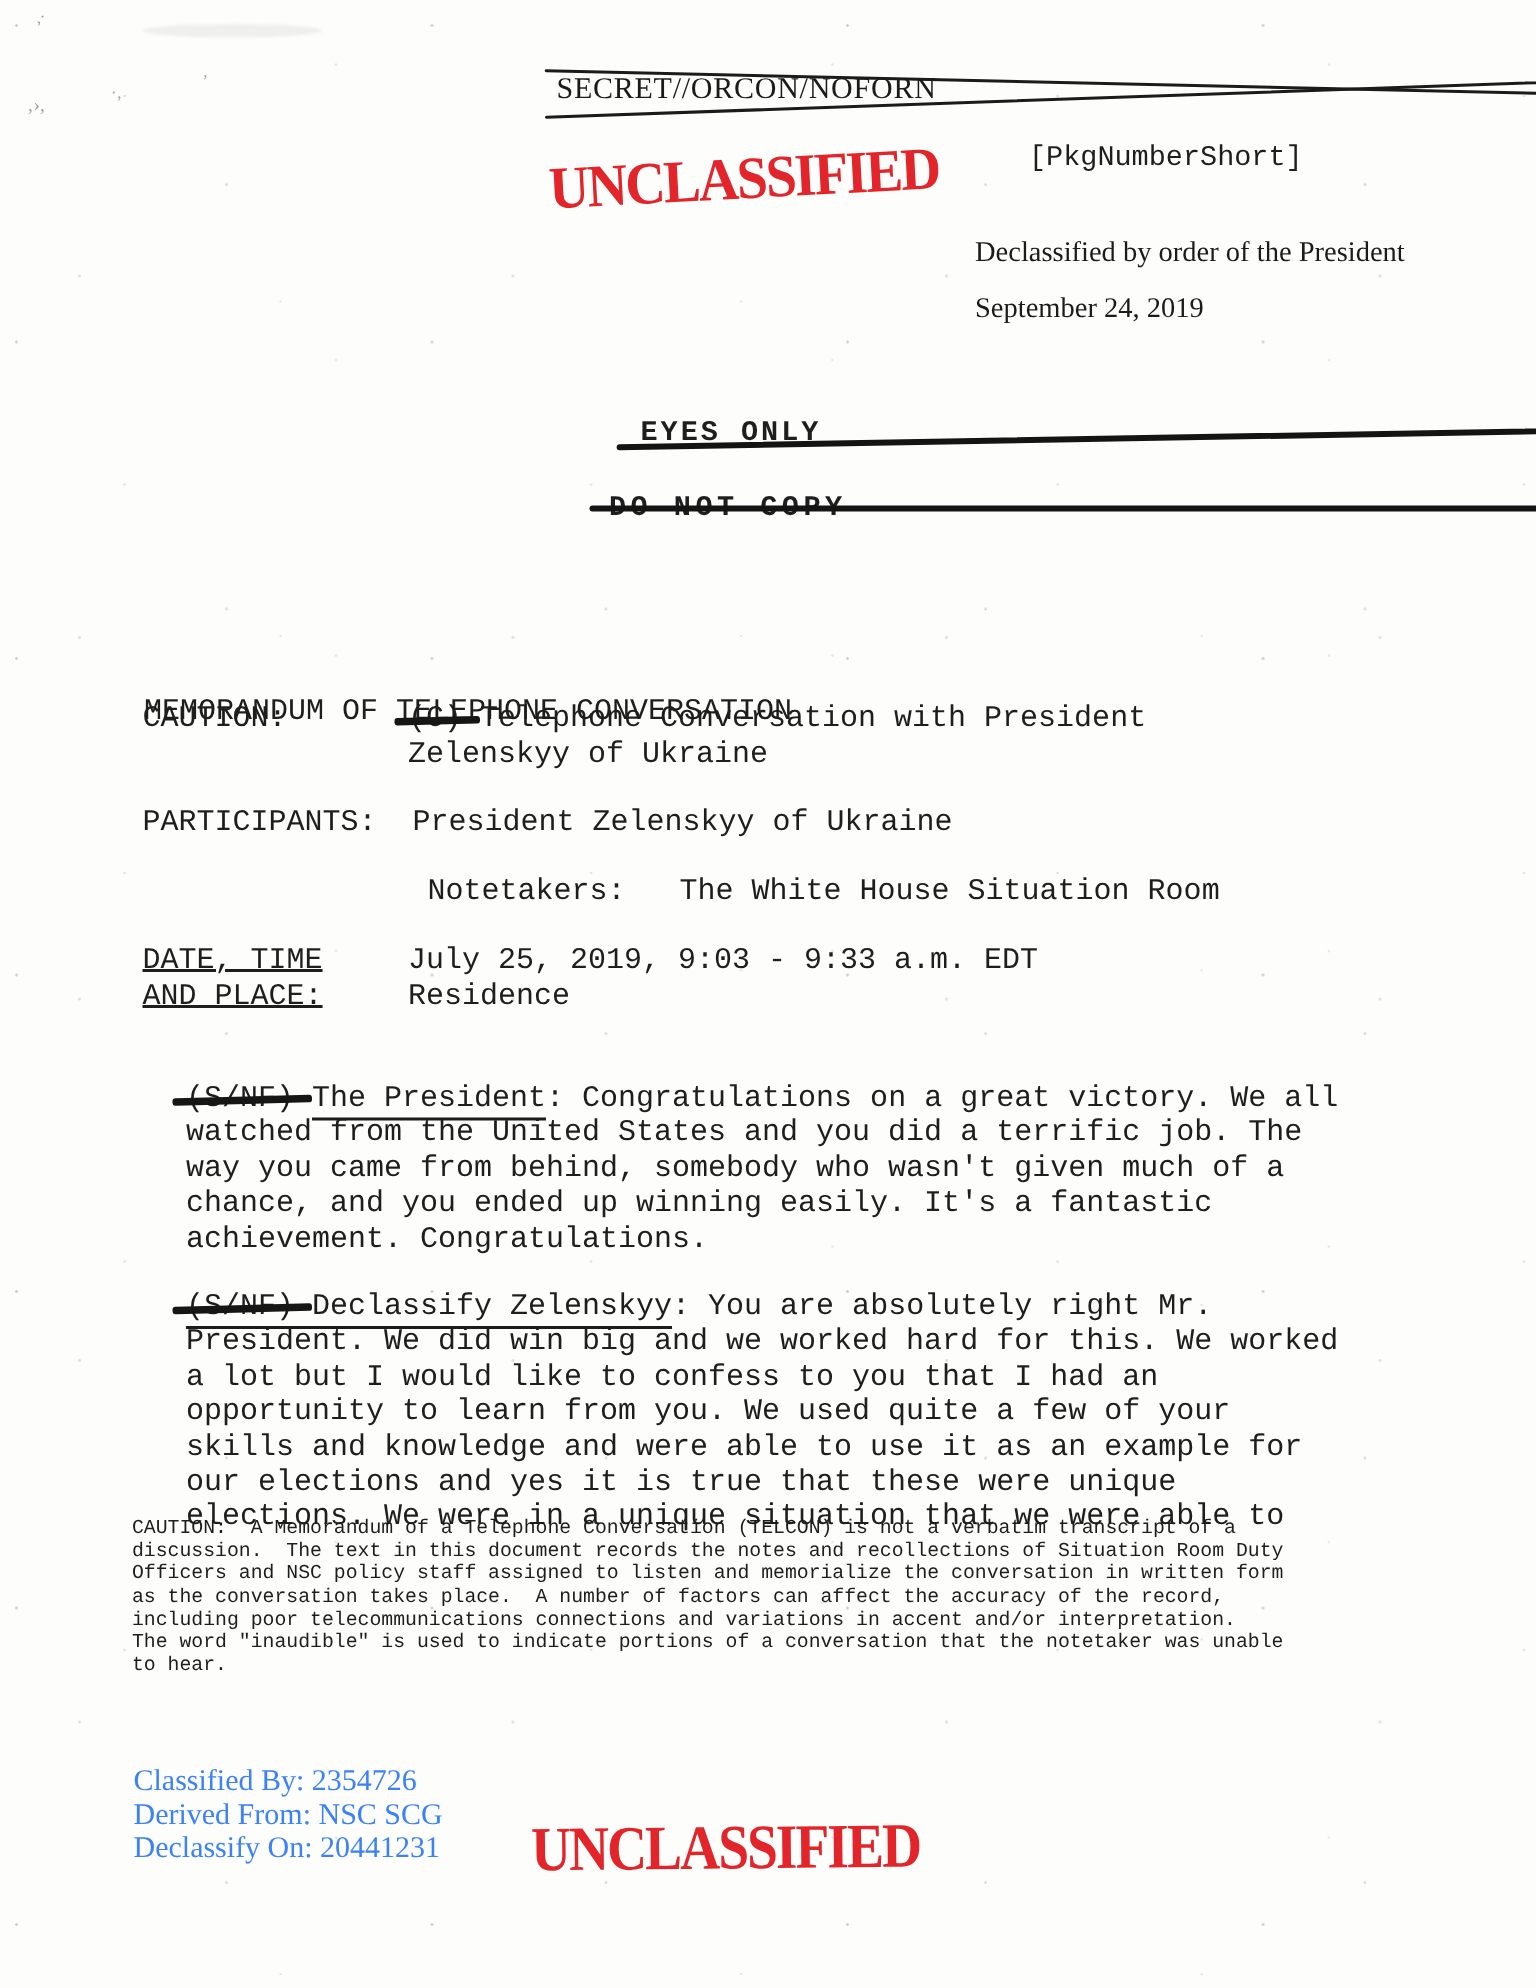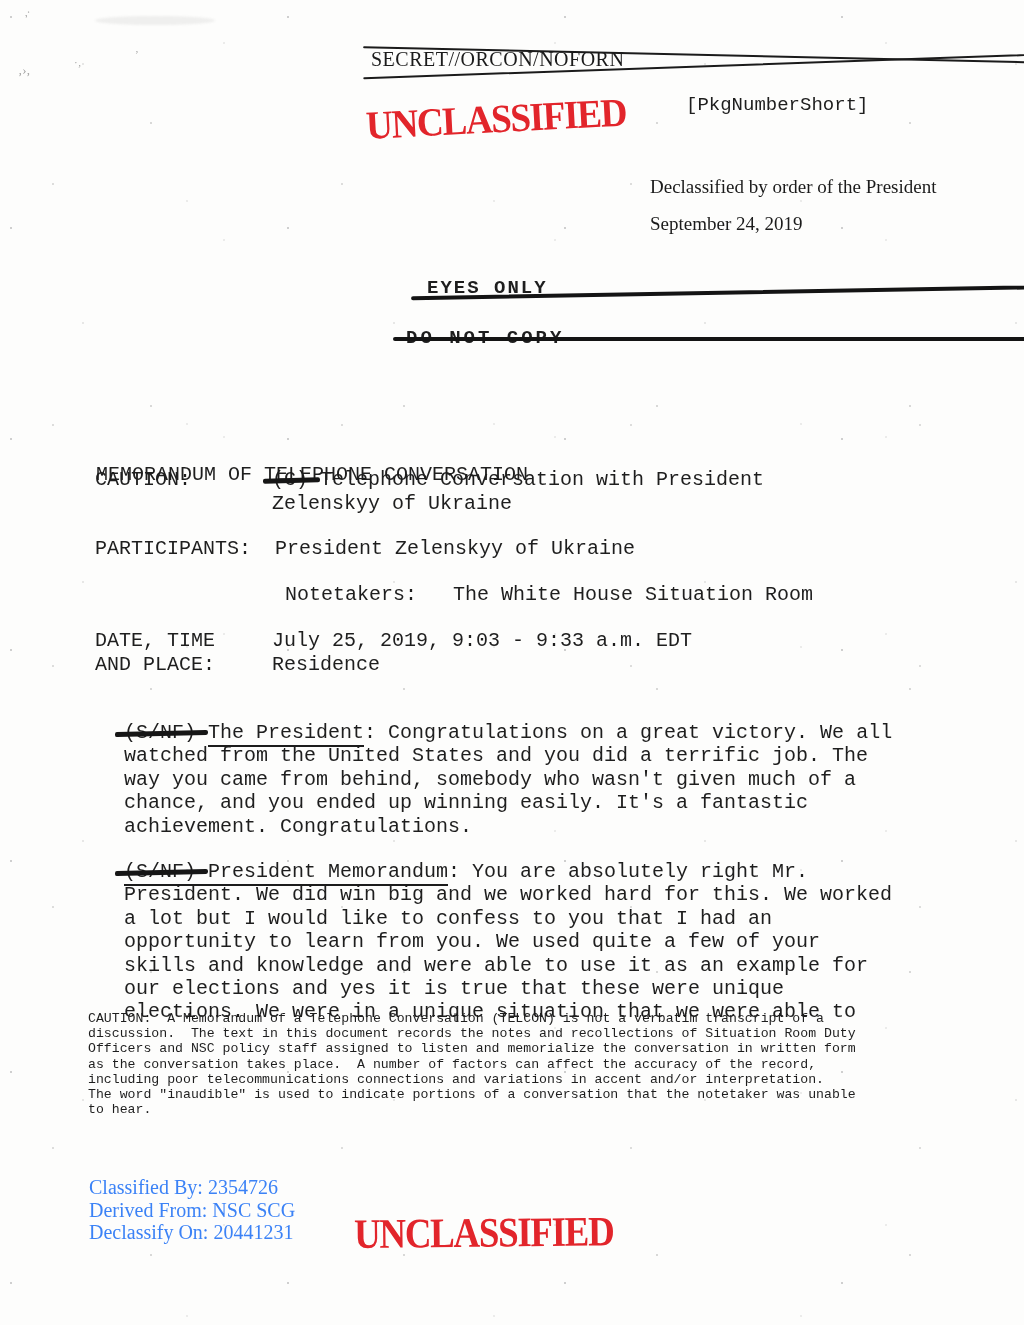--- a/index.html
+++ b/index.html
@@ -55,21 +55,21 @@
   .redact{position:relative;display:inline-block;}
   .redact::after{
     content:"";position:absolute;left:-9px;right:-12px;top:44%;height:5px;
     background:#161616;border-radius:2px;transform:rotate(-1.4deg);
   }
   .u{border-bottom:2px solid #1c1c1c;padding-bottom:1px;}
   .speaker-gap{margin-left:12px;}
 
   .caution{font-size:13.2px;line-height:15.2px;}
   .footer-class-block{font-size:20px;line-height:22.5px;color:#3b82f6;}
-  .hdr-serif{font-size:19px;color:#1b1b1b;margin-top:18px;}
+  .hdr-serif{font-size:19px;color:#1b1b1b;}
 
   .pencil{color:rgba(45,45,45,.45);font-size:11px;font-family:"Liberation Serif",serif;}
   .smudge{width:120px;height:9px;background:rgba(120,120,120,.10);border-radius:50%;filter:blur(1px);}
 </style>
 </head>
 <body>
 
 <span class="abs pencil" style="left:24px;top:6px;transform:rotate(-12deg);">,·</span>
 <span class="abs pencil" style="left:135px;top:48px;">’</span>
 <span class="abs pencil" style="left:18px;top:62px;font-size:13px;">‚›,</span>
@@ -95,35 +95,35 @@
 <div class="abs mono label-col" style="left:95px;top:468px;">CAUTION:</div>
 <div class="abs mono label-col" style="left:272px;top:468px;width:560px;">
   <span class="redact">(C)</span><span class="prewrap speaker-gap">Telephone Conversation with President
 Zelenskyy of Ukraine</span>
 </div>
 
 <div class="abs mono label-col" style="left:95px;top:537px;">PARTICIPANTS:</div>
 <div class="abs mono label-col" style="left:275px;top:537px;">President Zelenskyy of Ukraine</div>
 <div class="abs mono label-col prewrap" style="left:285px;top:583px;">Notetakers:   The White House Situation Room</div>
 
-<div class="abs mono label-col prewrap" style="left:95px;top:629px;">DATE, TIME
+<div class="abs mono label-col prewrap" style="left:95px;top:629px;text-decoration:underline;">DATE, TIME
 AND PLACE:</div>
 <div class="abs mono label-col prewrap" style="left:272px;top:629px;">July 25, 2019, 9:03 - 9:33 a.m. EDT
 Residence</div>
 
 <div class="abs mono body-text" style="left:92px;top:721px;width:824px;">
   <span class="redact">(S/NF)</span><span class="u speaker-gap">The President</span><span class="prewrap">: Congratulations on a great victory. We all
 watched from the United States and you did a terrific job. The
 way you came from behind, somebody who wasn't given much of a
 chance, and you ended up winning easily. It's a fantastic
 achievement. Congratulations.</span>
 </div>
 
 <div class="abs mono body-text" style="left:92px;top:860px;width:824px;">
-  <span class="u"><span class="redact">(S/NF)</span><span class="speaker-gap">President Memorandum</span></span><span class="prewrap">: You are absolutely right Mr.
+  <span class="u"><span class="redact">(S/NF)</span><span class="speaker-gap">Declassify Zelenskyy</span></span><span class="prewrap">: You are absolutely right Mr.
 President. We did win big and we worked hard for this. We worked
 a lot but I would like to confess to you that I had an
 opportunity to learn from you. We used quite a few of your
 skills and knowledge and were able to use it as an example for
 our elections and yes it is true that these were unique
 elections. We were in a unique situation that we were able to</span>
 </div>
 
 <div class="abs mono caution prewrap" style="left:88px;top:1011px;width:814px;">CAUTION:  A Memorandum of a Telephone Conversation (TELCON) is not a verbatim transcript of a
 discussion.  The text in this document records the notes and recollections of Situation Room Duty

